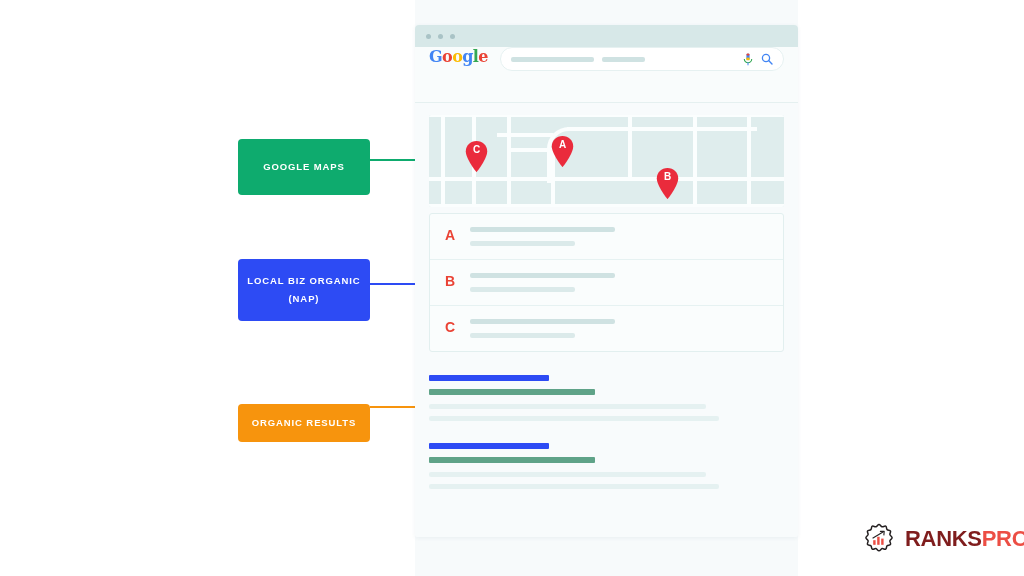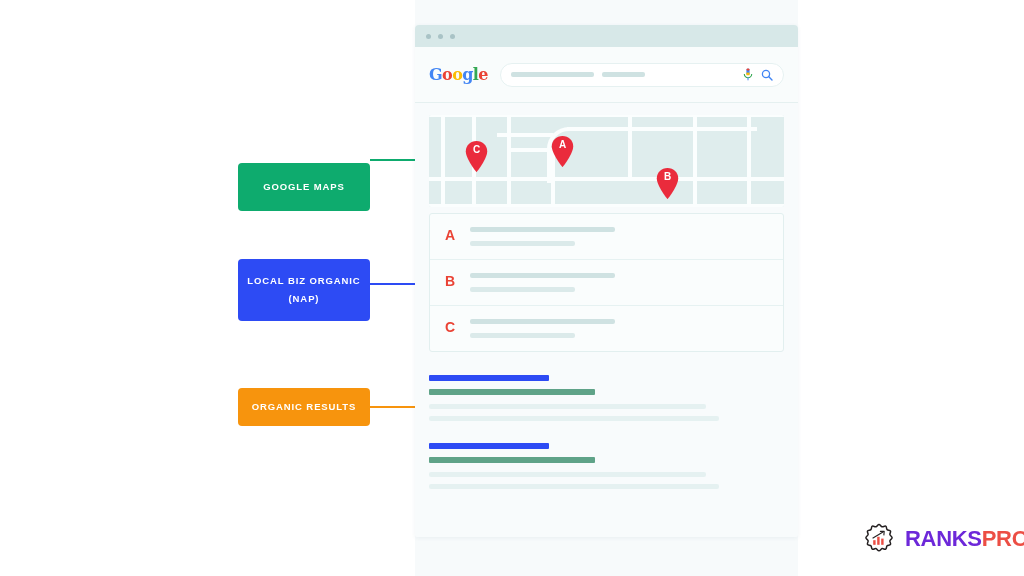--- a/index.html
+++ b/index.html
@@ -34,23 +34,23 @@
     align-items: center;
     justify-content: center;
     flex-direction: column;
     color: #ffffff;
     font-size: 9.5px;
     font-weight: 700;
     letter-spacing: 0.9px;
     text-align: center;
     line-height: 1.9;
   }
-  #label-maps   { left: 238px; top: 139px; width: 132px; height: 48px; background: #0eab6e; margin-top: 24px; }
+  #label-maps   { left: 238px; top: 139px; width: 132px; height: 56px; background: #0eab6e; }
   #label-nap    { left: 238px; top: 259px; width: 132px; height: 62px; background: #2d4bf4; }
-  #label-organic{ left: 238px; top: 388px; width: 132px; height: 38px; background: #f79212; background: #f7940d; }
+  #label-organic{ left: 238px; top: 404px; width: 132px; height: 38px; background: #f79212; background: #f7940d; }
 
   
   .conn-line {
     position: absolute;
     height: 2px;
   }
   .conn-dot {
     position: absolute;
     width: 9px;
     height: 9px;
@@ -89,21 +89,20 @@
     width: 5px;
     height: 5px;
     border-radius: 50%;
     background: #a9c3c6;
   }
   .browser-searchbar {
     height: 56px;
     background: #f9fcfc;
     border-bottom: 1px solid #e5f0f0;
     display: flex;
-    align-items: center;
     padding: 0 14px;
     box-sizing: border-box;
   }
   .google-logo {
     font-family: "DejaVu Serif", serif;
     font-size: 16px;
     font-weight: 700;
     letter-spacing: -0.6px;
     margin-right: 12px;
     white-space: nowrap;
@@ -225,21 +224,21 @@
     gap: 9px;
   }
   .brand-mark { width: 34px; height: 34px; }
   .brand-text {
     font-size: 22px;
     font-weight: 800;
     letter-spacing: -0.3px;
     font-family: "Liberation Sans", sans-serif;
     white-space: nowrap;
   }
-  .bt-dark { color: #6d28d9; }
+  .bt-dark { color: #7f1d1d; }
   .bt-red  { color: #ec4e44; }
 </style>
 </head>
 <body>
 
 <div class="backdrop-panel"></div>
 
 <div class="label-box" id="label-maps">
   <span>GOOGLE MAPS</span>
 </div>

